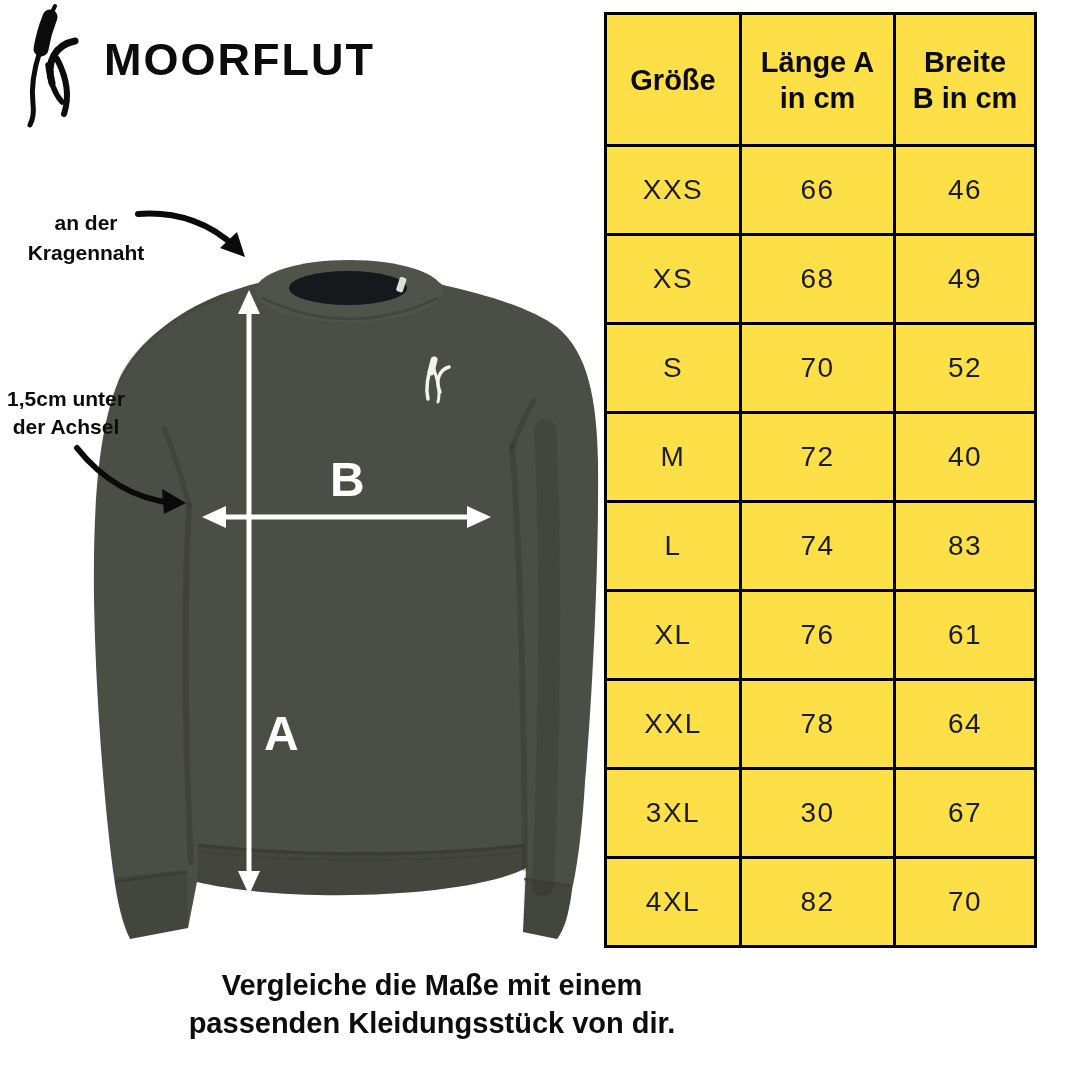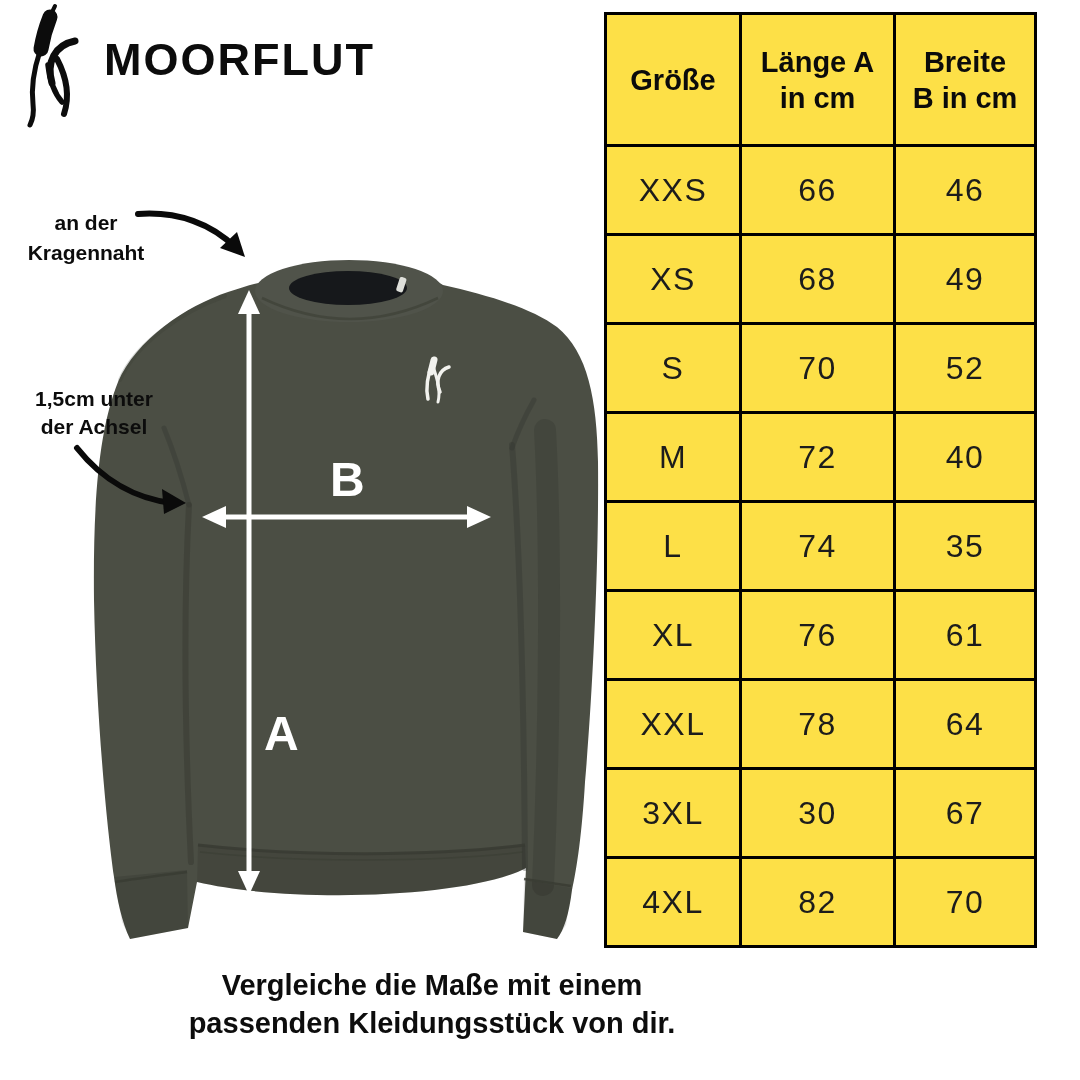--- a/index.html
+++ b/index.html
@@ -21,32 +21,32 @@
     border-collapse:collapse;table-layout:fixed;background:#fde047;border-radius:6px;
   }
   .size-table th,.size-table td{
     border:3px solid #000;text-align:center;vertical-align:middle;padding:0;
   }
   .size-table thead th{
     height:129px;font-size:29px;font-weight:700;line-height:36px;
     white-space:pre-line;color:#0b0b0b;
   }
   .size-table tbody td{
-    height:86px;font-size:32px;font-weight:400;color:#1c1c1c;letter-spacing:1.5px;
+    height:86px;font-size:28px;font-weight:400;color:#1c1c1c;letter-spacing:1.5px;
   }
   .col-size{width:135px;}
   .col-len{width:154px;}
   .col-wid{width:141px;}
 
   
   .annot{
     font-weight:700;color:#0c0c0c;text-align:center;white-space:pre-line;
   }
   .annot-collar{left:6px;top:196px;width:160px;font-size:21px;line-height:30px;margin-top:12px;}
-  .annot-armpit{left:0px;top:385px;width:132px;font-size:21px;line-height:28px;margin-left:28px;}
+  .annot-armpit{left:0px;top:385px;width:132px;font-size:21px;line-height:28px;}
 
   
   .measure-label{color:#ffffff;font-weight:700;font-size:48px;line-height:48px;}
   .label-b{left:330px;top:456px;}
   .label-a{left:264px;top:710px;}
 
   
   .caption{
     left:0;top:966px;width:864px;text-align:center;font-size:29px;
     font-weight:700;line-height:38px;white-space:pre-line;color:#0d0d0d;
@@ -189,21 +189,21 @@
       <td>52</td>
     </tr>
     <tr>
       <td>M</td>
       <td>72</td>
       <td>40</td>
     </tr>
     <tr>
       <td>L</td>
       <td>74</td>
-      <td>35</td>
+      <td>83</td>
     </tr>
     <tr>
       <td>XL</td>
       <td>76</td>
       <td>61</td>
     </tr>
     <tr>
       <td>XXL</td>
       <td>78</td>
       <td>64</td>

